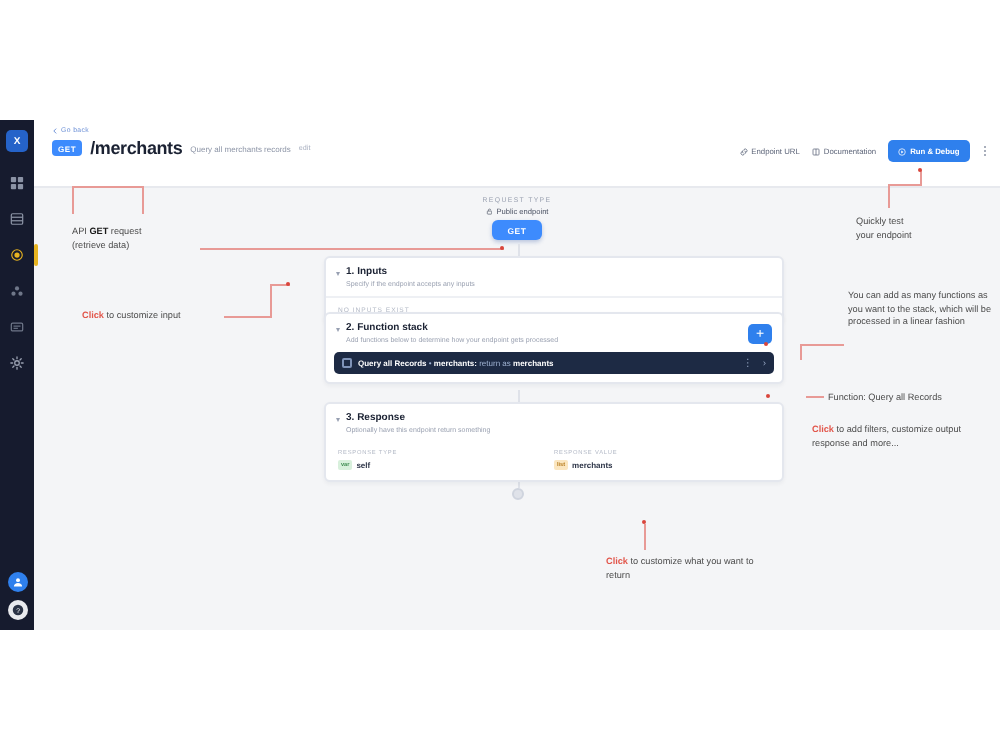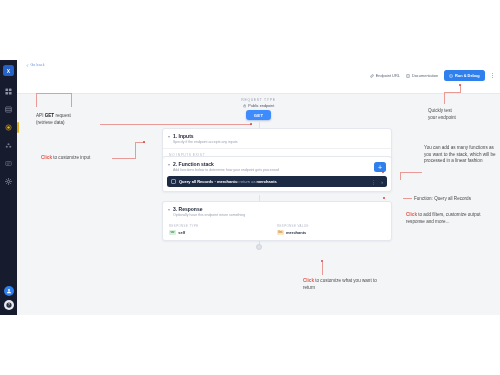--- a/index.html
+++ b/index.html
@@ -232,20 +232,26 @@
 
   <div class="main">
 
     <div class="topbar">
       <div class="backlink">
         <svg width="3" height="3" viewBox="0 0 10 10">
           <path d="M7 1 L3 5 L7 9" fill="none" stroke="#6b8fd6" stroke-width="1.6"></path>
         </svg>
         <span>Go back</span>
       </div>
+      <div class="title-row">
+        <span class="method-badge">GET</span>
+        <span class="endpoint-path">/merchants</span>
+        <span class="endpoint-desc">Query all merchants records</span>
+        <span class="edit-link">edit</span>
+      </div>
 
       <div class="topbar-actions">
         <div class="tb-action">
           <svg width="4" height="4" viewBox="0 0 16 16">
             <path d="M6 10a3.5 3.5 0 0 1 0-5l2-2a3.5 3.5 0 0 1 5 5l-1 1" fill="none" stroke="#5c6478" stroke-width="1.6" stroke-linecap="round"></path>
             <path d="M10 6a3.5 3.5 0 0 1 0 5l-2 2a3.5 3.5 0 0 1-5-5l1-1" fill="none" stroke="#5c6478" stroke-width="1.6" stroke-linecap="round"></path>
           </svg>
           <span>Endpoint URL</span>
         </div>
         <div class="tb-action">

